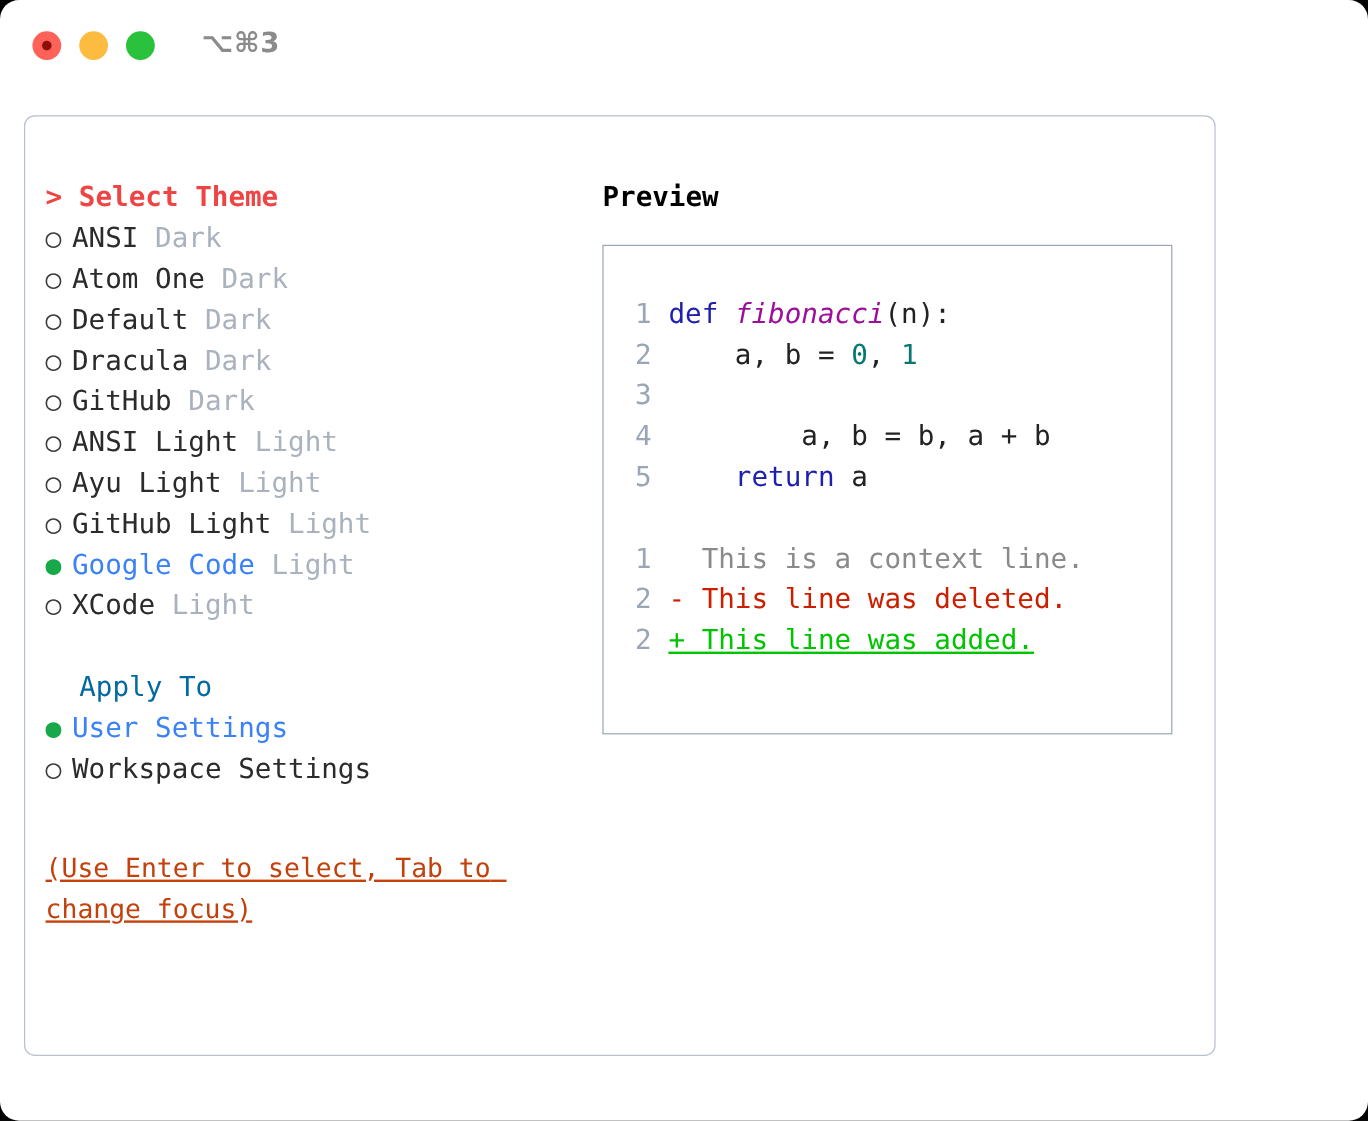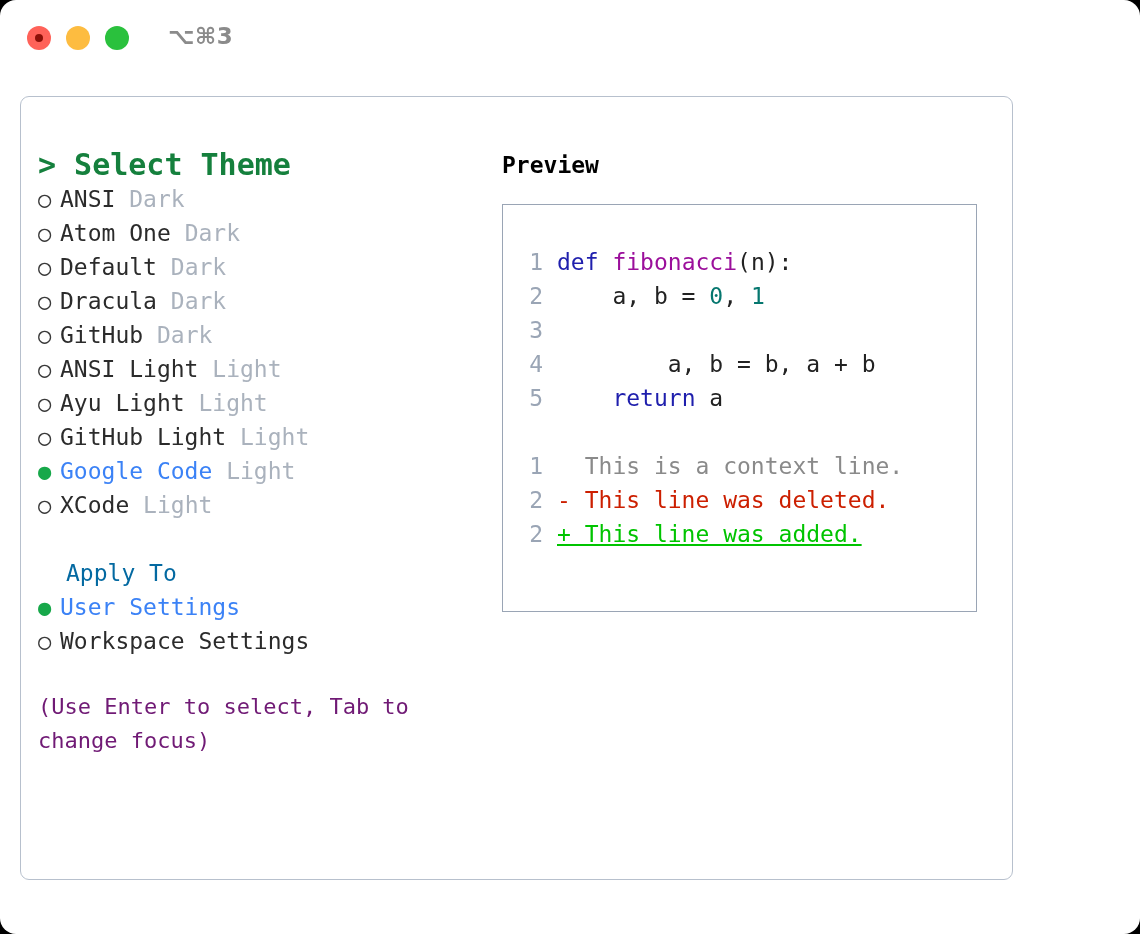--- a/index.html
+++ b/index.html
@@ -88,23 +88,23 @@
 
   
   .left-col {
     position: absolute;
     left: 17px;
     top: 51px;
     width: 440px;
   }
 
   .section-header {
-    font-size: 30px;
+    font-size: 23px;
     font-weight: bold;
-    color: #15803d;
+    color: #ef4444;
     height: 34px;
     line-height: 34px;
     white-space: pre;
   }
 
   .option-row {
     height: 34px;
     line-height: 34px;
     font-size: 23px;
     color: #2b2b2b;
@@ -132,26 +132,27 @@
   .apply-header {
     font-size: 23px;
     color: #0369a1;
     height: 34px;
     line-height: 34px;
     padding-left: 28px;
     white-space: pre;
   }
 
   .hint {
-    margin-top: 32px;
+    margin-top: 50px;
     font-size: 22px;
     line-height: 34px;
-    color: #701a75;
+    color: #c2410c;
     width: 400px;
     white-space: pre-wrap;
+    text-decoration: underline;
   }
 
   
   .right-col {
     position: absolute;
     left: 481px;
     top: 51px;
     width: 490px;
   }
   .preview-title {
@@ -182,21 +183,21 @@
     width: 40px;
     min-width: 40px;
     text-align: right;
     color: #9aa5b5;
     padding-right: 14px;
     box-sizing: content-box;
   }
   .ctext { white-space: pre; }
 
   .tok-kw   { color: #1f1fad; }
-  .tok-fn   { color: #9b0f9b; }
+  .tok-fn   { color: #9b0f9b; font-style: italic; }
   .tok-num  { color: #06776f; }
   .tok-pl   { color: #222222; }
 
   .diff-gap { height: 34px; }
   .diff-ctx { color: #8a8a8a; }
   .diff-del { color: #cc1f00; }
   .diff-add { color: #00c400; text-decoration: underline; }
 </style>
 </head>
 <body>

